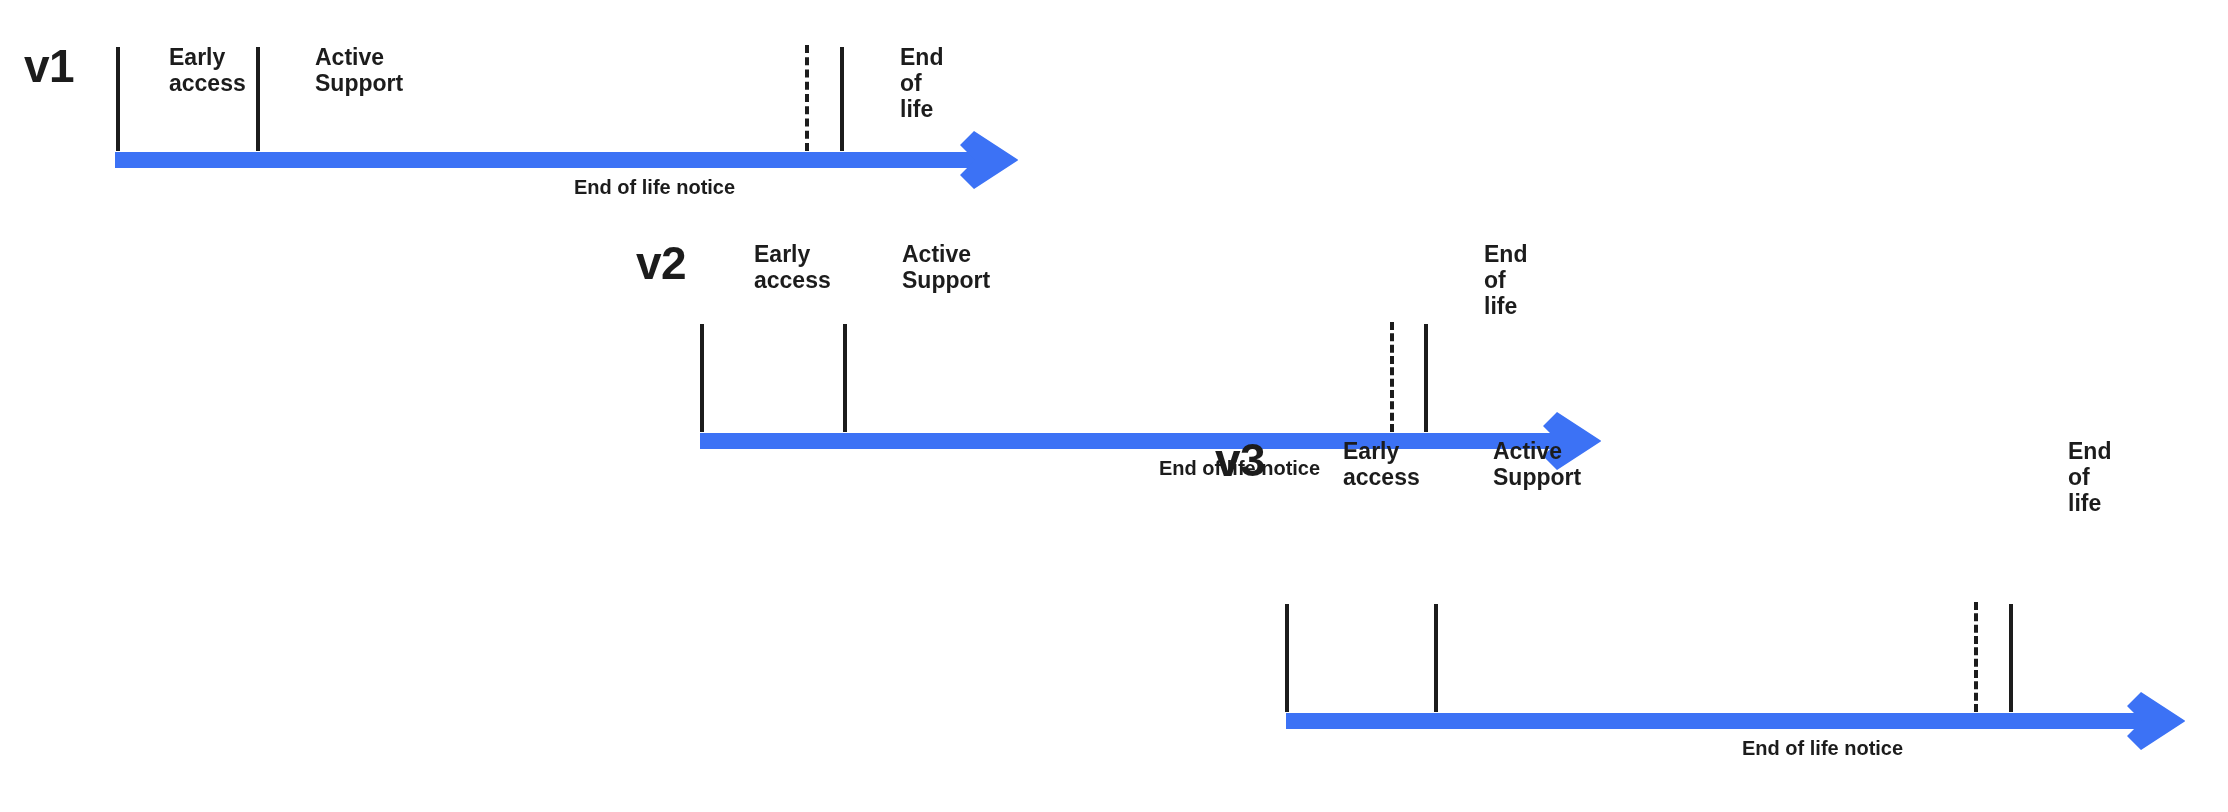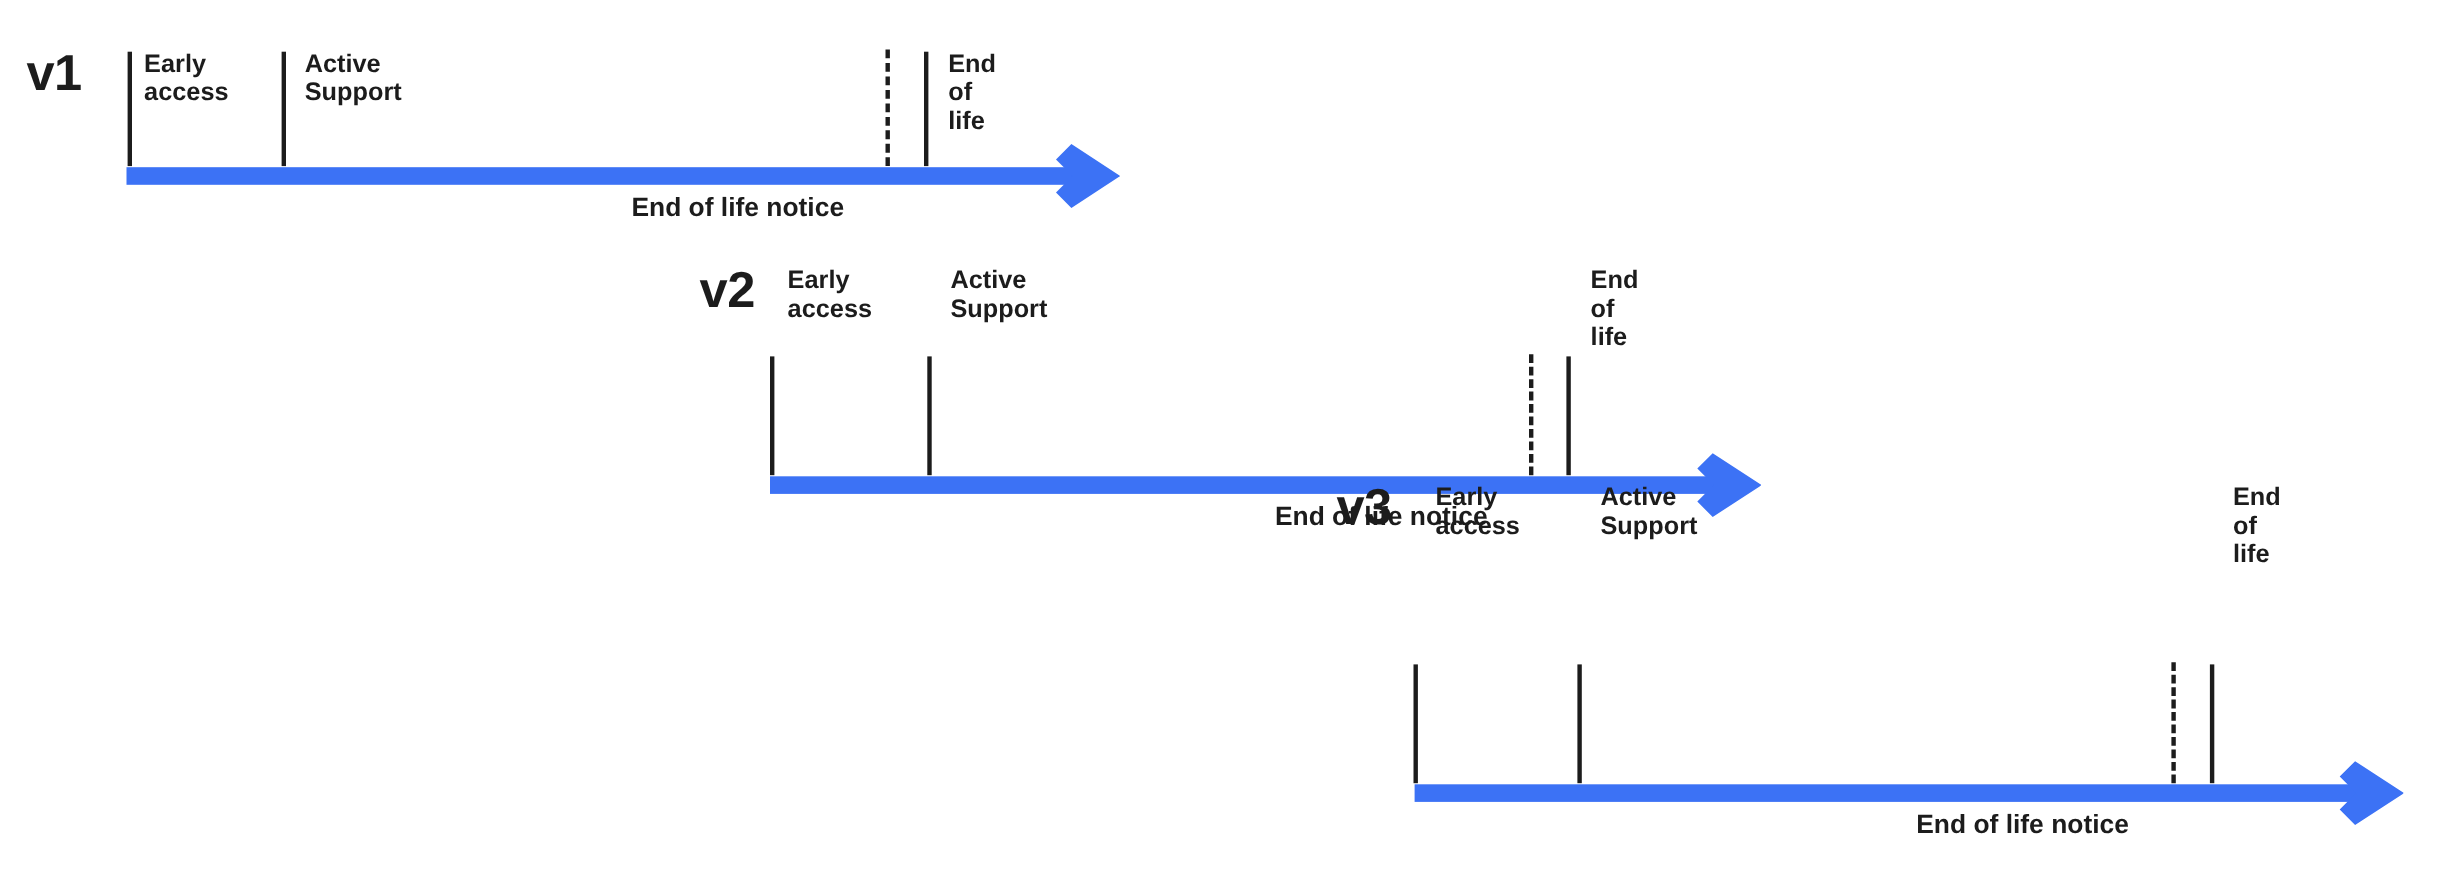--- a/index.html
+++ b/index.html
@@ -43,24 +43,25 @@
     background: transparent;
     border-left: 4px dashed #1c1c1c;
   }
   .phase-label {
     position: absolute;
     font-size: 23px;
     font-weight: 700;
     color: #1c1c1c;
     line-height: 1.12;
     white-space: pre-line;
+    margin-left: 38px;
   }
   .notice-label {
     position: absolute;
-    font-size: 24px;
+    font-size: 20px;
     font-weight: 700;
     color: #1c1c1c;
     line-height: 1;
     white-space: nowrap;
   }
   .timeline-bar {
     position: absolute;
     background: #3c72f5;
   }
   .timeline-arrow {

